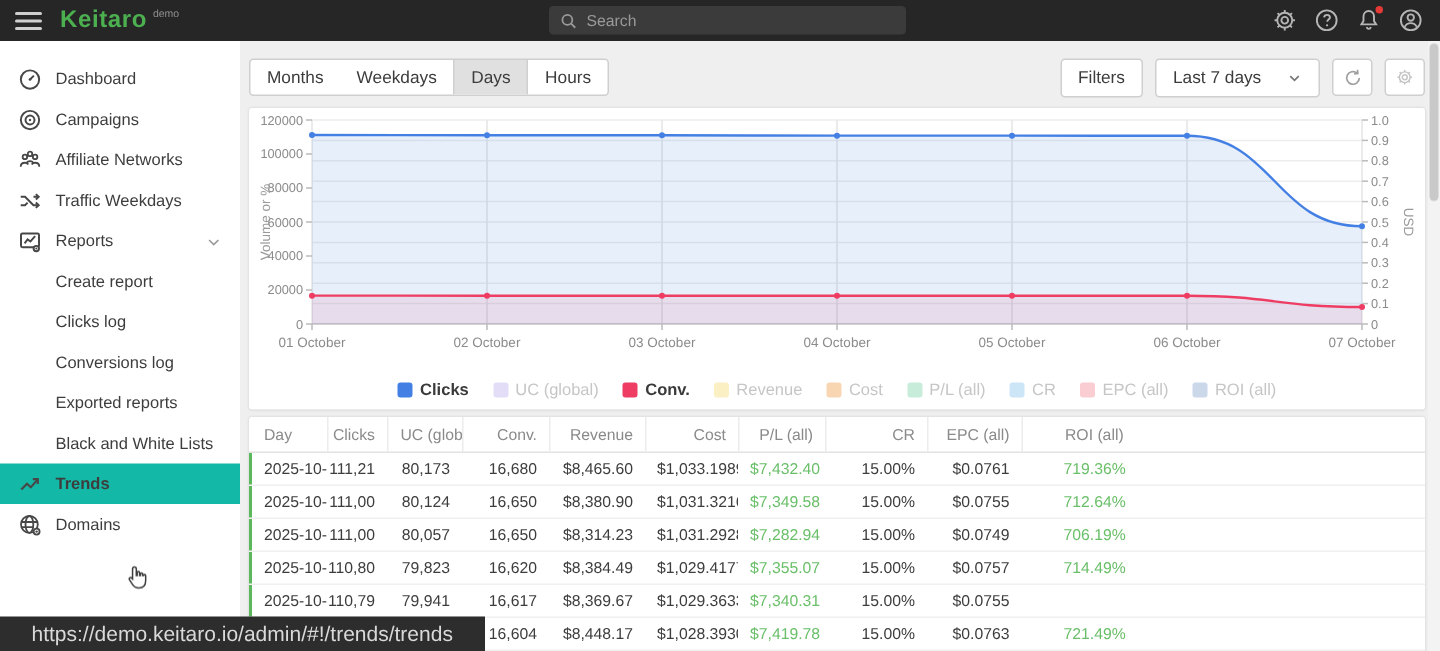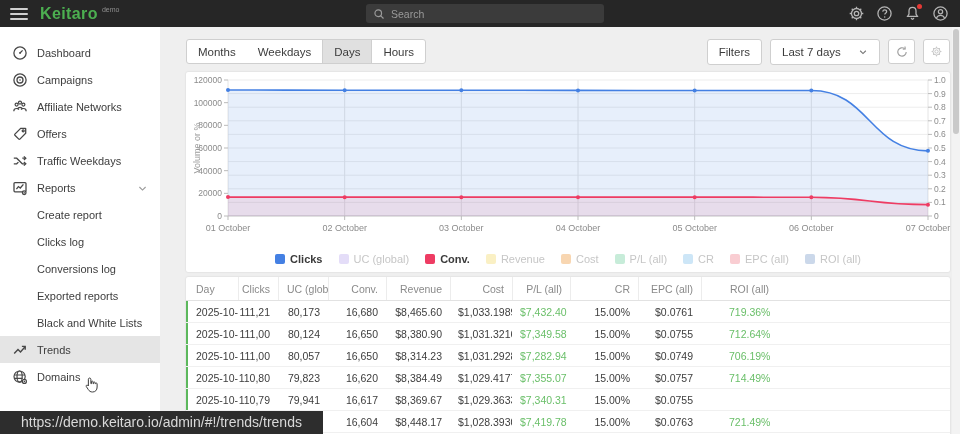--- a/index.html
+++ b/index.html
@@ -21,33 +21,33 @@
   .top-icons { position:absolute; right:10px; top:0; height:27px; display:flex; align-items:center; gap:9px; }
   .tbtn { width:19px; height:19px; position:relative; cursor:pointer; display:flex;
     align-items:center; justify-content:center; }
   .dot { position:absolute; top:0; right:0; width:5px; height:5px; border-radius:50%; background:#e53935; }
 
   
   .sidebar { position:fixed; top:27px; left:0; width:160px; bottom:0; background:#fff;
     z-index:20; padding-top:12px; }
   .side-item { height:27px; display:flex; align-items:center; padding-left:12px;
     cursor:pointer; position:relative;text-align:center; }
-  .side-item.active { background:#e5e5e5; }
+  .side-item.active { background:#14b8a6;font-weight:bold; }
   .side-ic { width:17px; height:17px; margin-right:8px; display:inline-flex; align-items:center; flex:none; }
   .side-item.sub { padding-left:37px; }
   .side-lb { font-size:11px; color:#3d3d3d; white-space:nowrap; }
   .side-ch { position:absolute; right:12px; top:9px; display:inline-flex; }
 
   .cursor-ghost { position:fixed; left:84px; top:377px; z-index:60; pointer-events:none; }
 
   .status-tip { position:fixed; left:0; bottom:0; background:#2d2d2d; color:#d9d9d9;
     font-size:14px; padding:3px 21px 4px; z-index:70; white-space:nowrap; }
 
   
-  .content { position:absolute; left:160px; top:27px; right:0; bottom:0; padding:12px 10px 0 6px;margin-left:20px; }
+  .content { position:absolute; left:160px; top:27px; right:0; bottom:0; padding:12px 10px 0 6px; }
   .toolbar { display:flex; align-items:center; height:25px; margin-bottom:8px; }
   .tabs { display:flex; background:#fff; border:1px solid #cfcfcf; border-radius:3px;
     overflow:hidden; height:25px; }
   .tab { padding:0 11px; font-size:11.5px; color:#3c3c3c; display:flex; align-items:center; cursor:pointer; }
   .tab.active { background:#e0e0e0; border-left:1px solid #cfcfcf; border-right:1px solid #cfcfcf; }
   .toolbar-right { margin-left:auto; display:flex; align-items:center; gap:8px; }
   .btn { background:#fff; border:1px solid #cfcfcf; border-radius:3px; height:25px; padding:12px 11px;
     font-size:11.5px; color:#3c3c3c; display:flex; align-items:center; cursor:pointer; }
   .select { width:110px; justify-content:space-between; gap:8px; }
   .iconbtn { width:27px; justify-content:center; padding:0; }
@@ -155,29 +155,20 @@
       <div class="side-item">
         <span class="side-ic">
           <svg viewBox="0 0 16 16" width="16" height="16" fill="none" stroke="#474747" stroke-width="1.2">
             <circle cx="4.6" cy="5.6" r="1.5"></circle>
             <circle cx="11.4" cy="5.6" r="1.5"></circle>
             <circle cx="8" cy="3.6" r="1.5"></circle>
             <path d="M1.8 12.2c0-1.7 1.3-2.7 2.8-2.7 1 0 1.8.4 2.3 1.1M14.2 12.2c0-1.7-1.3-2.7-2.8-2.7-1 0-1.8.4-2.3 1.1M5.4 10.3C5.9 9 6.9 8.4 8 8.4s2.1.6 2.6 1.9"></path>
           </svg>
         </span>
         <span class="side-lb">Affiliate Networks</span>
-      </div>
-      <div class="side-item">
-        <span class="side-ic">
-          <svg viewBox="0 0 16 16" width="16" height="16" fill="none" stroke="#474747" stroke-width="1.3">
-            <path d="M8.7 2.3h4.6a.4.4 0 0 1 .4.4v4.6l-5.8 5.8a.8.8 0 0 1-1.1 0L2.9 9.2a.8.8 0 0 1 0-1.1z"></path>
-            <circle cx="11.2" cy="4.8" r="1"></circle>
-          </svg>
-        </span>
-        <span class="side-lb">Offers</span>
       </div>
       <div class="side-item">
         <span class="side-ic">
           <svg viewBox="0 0 16 16" width="16" height="16" fill="none" stroke="#474747" stroke-width="1.3">
             <path d="M1.8 5.2h2.9l5.6 5.6h2.9M10.3 5.2h2.9M1.8 10.8h2.9l1.7-1.7"></path>
             <path d="M11.9 3.4l1.9 1.8-1.9 1.8M11.9 9l1.9 1.8-1.9 1.8"></path>
           </svg>
         </span>
         <span class="side-lb">Traffic Weekdays</span>
       </div>

